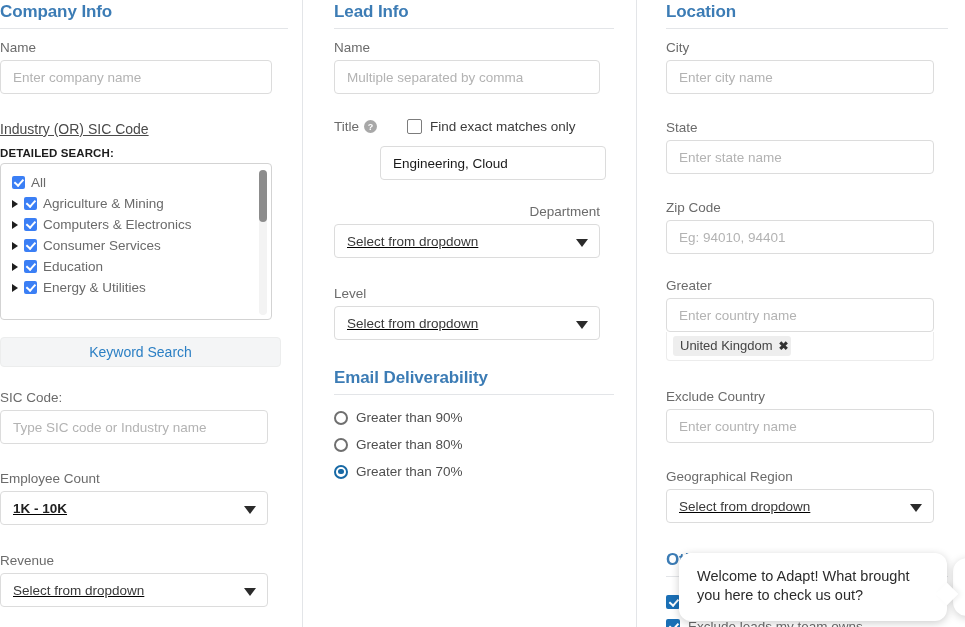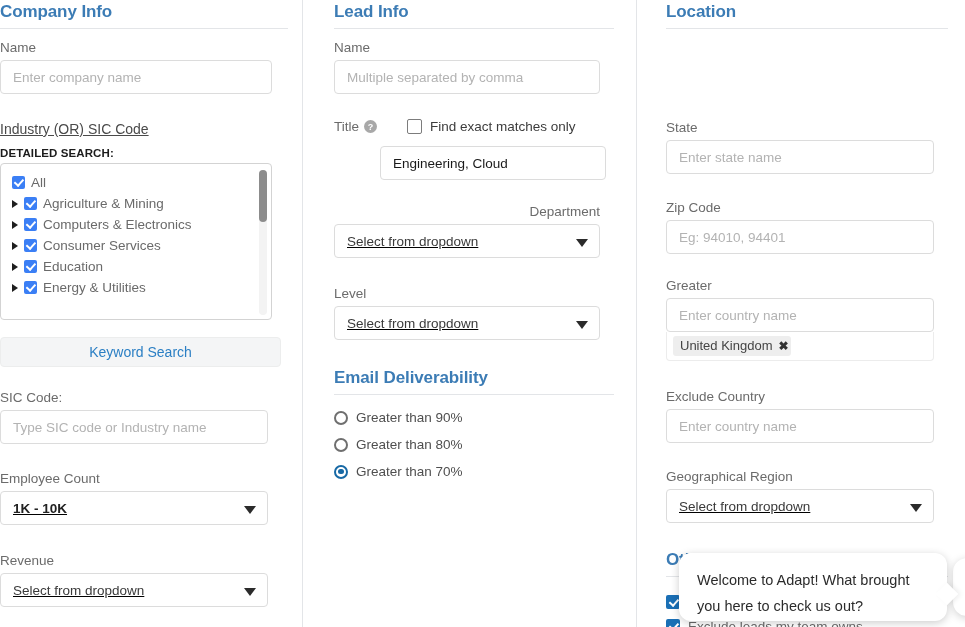--- a/index.html
+++ b/index.html
@@ -288,21 +288,21 @@
   .chat-bubble {
     position: absolute;
     left: 679px; top: 553px;
     width: 268px;
     height: 68px;
     background: #ffffff;
     border-radius: 12px;
     box-shadow: 0 2px 9px rgba(0,0,0,0.20);
     padding: 14px 16px 0 18px;
     font-size: 14.5px;
-    line-height: 26px;
+    line-height: 19px;
     color: #2b2b2b;
     z-index: 40;
   }
   .chat-tail {
     position: absolute;
     right: -8px; top: 33px;
     width: 16px; height: 16px;
     background: #fff;
     transform: rotate(45deg);
     box-shadow: 2px -2px 5px rgba(0,0,0,0.07);
@@ -475,20 +475,24 @@
     </div>
   </div>
 
   <div class="col col-location">
 
     <div style="position:absolute; left:16px; top:2px; width:282px;">
       <div class="section-title">Location</div>
       <div class="title-rule"></div>
     </div>
 
+    <div style="position:absolute; left:16px; top:40px; width:268px;">
+      <label class="fld-label">City</label>
+      <input class="tbox" value="" placeholder="Enter city name" style="">
+    </div>
 
     <div style="position:absolute; left:16px; top:120px; width:268px;">
       <label class="fld-label">State</label>
       <input class="tbox" value="" placeholder="Enter state name" style="">
     </div>
 
     <div style="position:absolute; left:16px; top:200px; width:268px;">
       <label class="fld-label">Zip Code</label>
       <input class="tbox" value="" placeholder="Eg: 94010, 94401" style="">
     </div>

